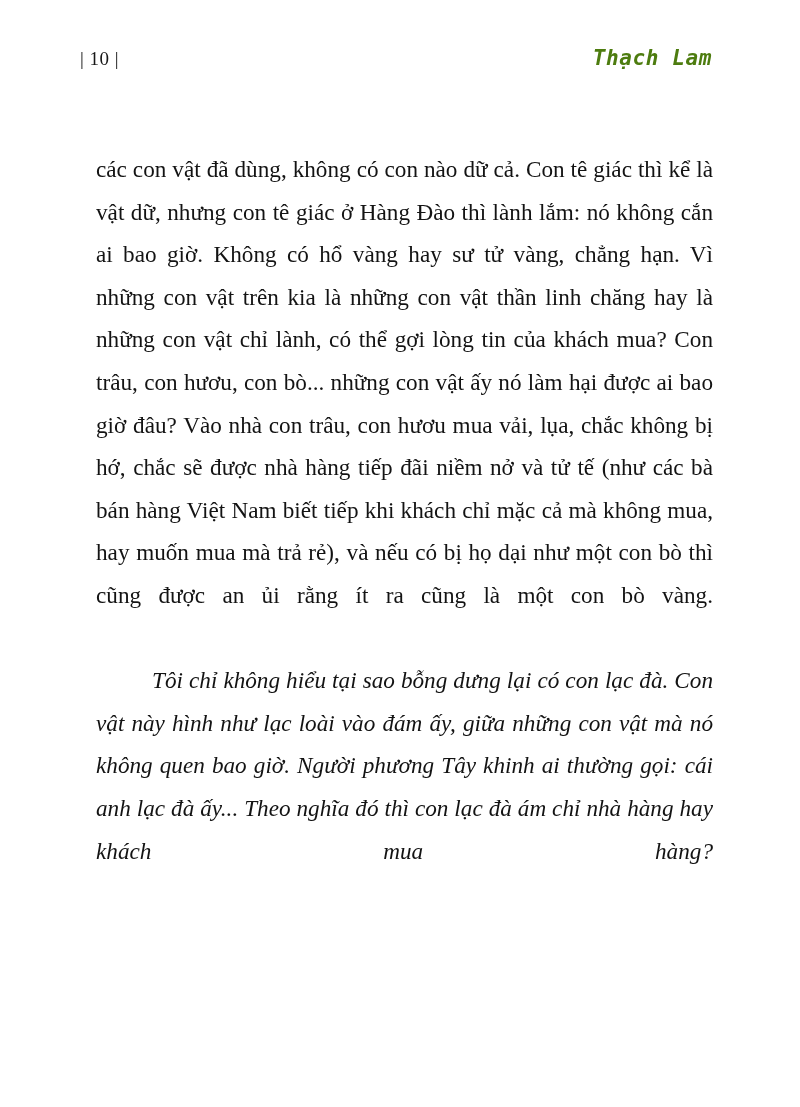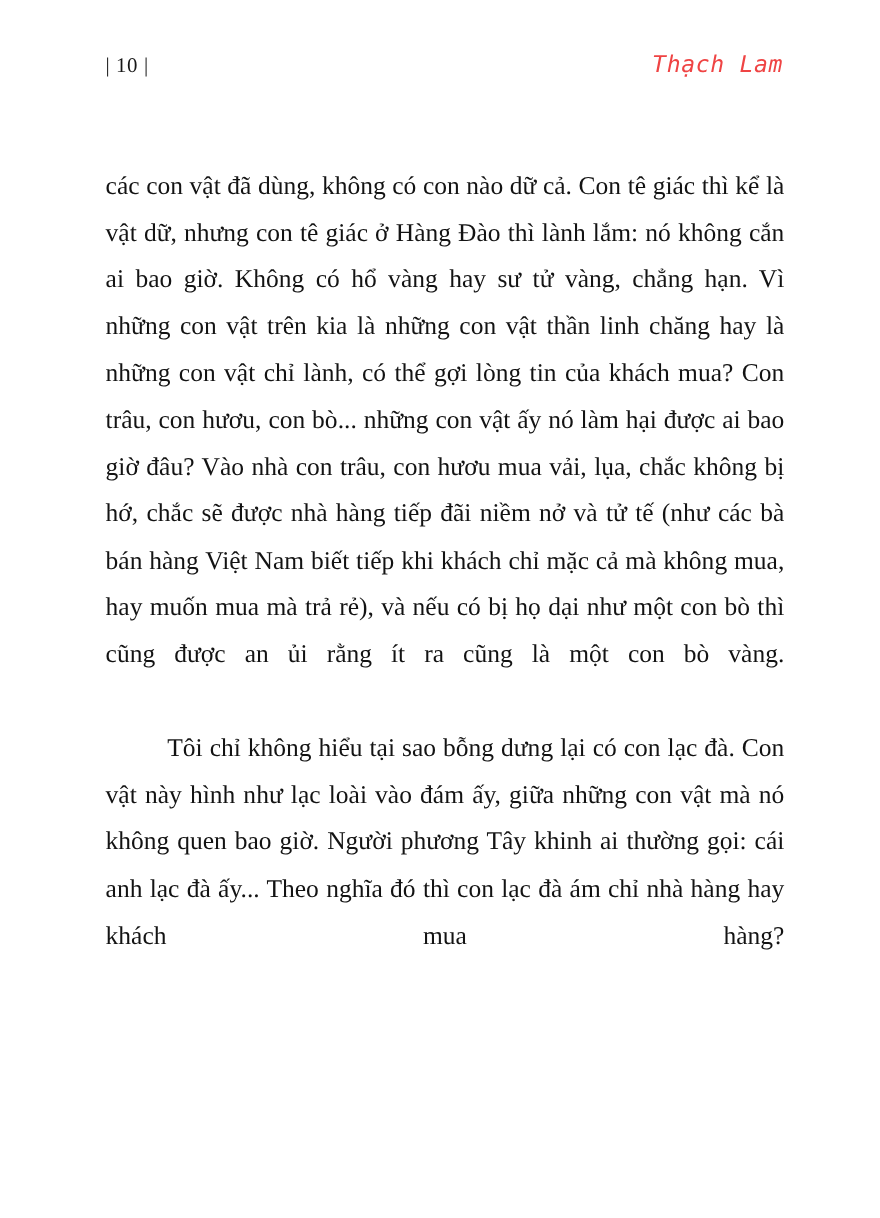--- a/index.html
+++ b/index.html
@@ -15,21 +15,21 @@
     background: #ffffff;
     overflow: hidden;
     font-family: "Liberation Serif", "DejaVu Serif", serif;
     color: #141414;
     box-sizing: border-box;
   }
 
   
   .running-head {
     position: absolute;
-    left: 96px;
+    left: 80px;
     right: 88px;
     top: 48px;
     height: 30px;
     display: flex;
     align-items: baseline;
     justify-content: space-between;
     text-align: center;
   }
 
   .folio {
@@ -37,24 +37,24 @@
     font-size: 19px;
     letter-spacing: 0.5px;
     color: #171717;
     white-space: pre;
     line-height: 1;
   }
 
   .author {
     font-family: "DejaVu Sans Mono", "Liberation Mono", monospace;
     font-size: 21px;
-    font-weight: normal;
+    font-weight: bold;
     font-style: italic;
     letter-spacing: 0.6px;
-    color: #ef4444;
+    color: #4d7c0f;
     line-height: 1;
     white-space: pre;
     margin-left: 16px;
   }
 
   
   .textblock {
     position: absolute;
     left: 96px;
     top: 120px;
@@ -72,20 +72,21 @@
     hyphens: none;
     word-spacing: 0.1px;
   }
 
   .para + .para {
     margin-top: 0;
   }
 
   .para.indent {
     text-indent: 56px;
+    font-style: italic;
   }
 
   
   .para::after {
     content: "";
     display: inline-block;
     width: 100%;
   }
 
   .para.last-short::after {

